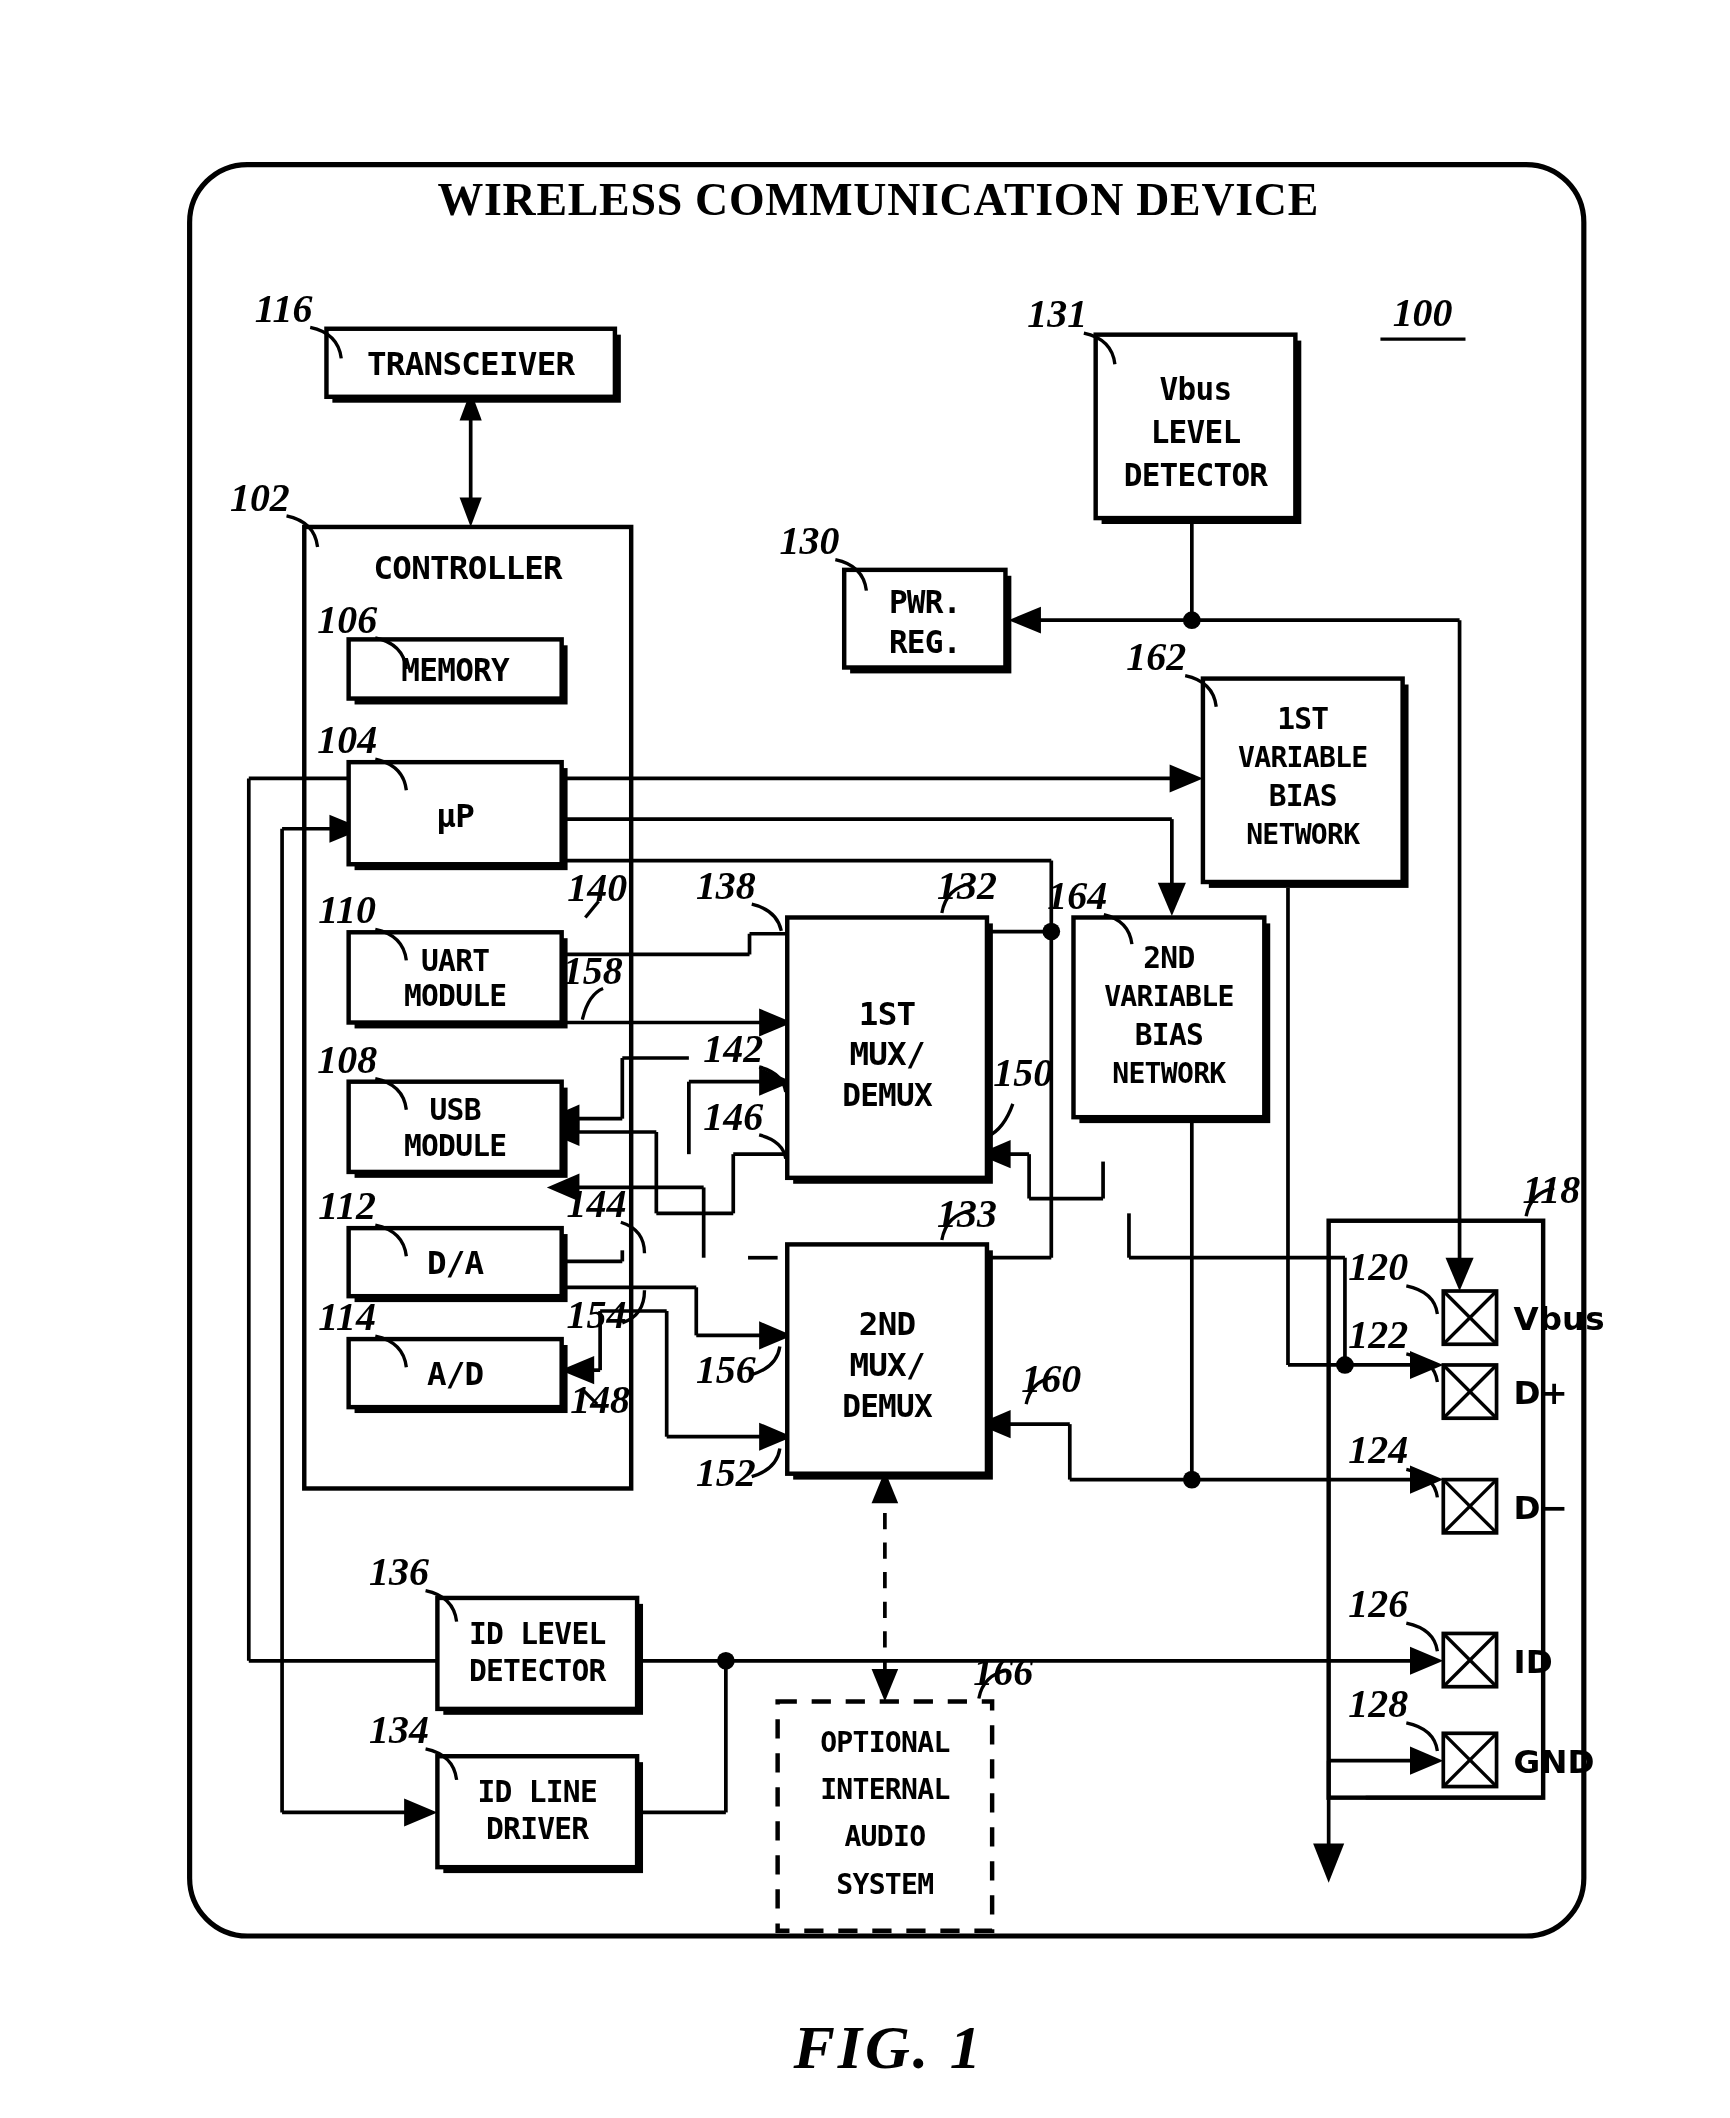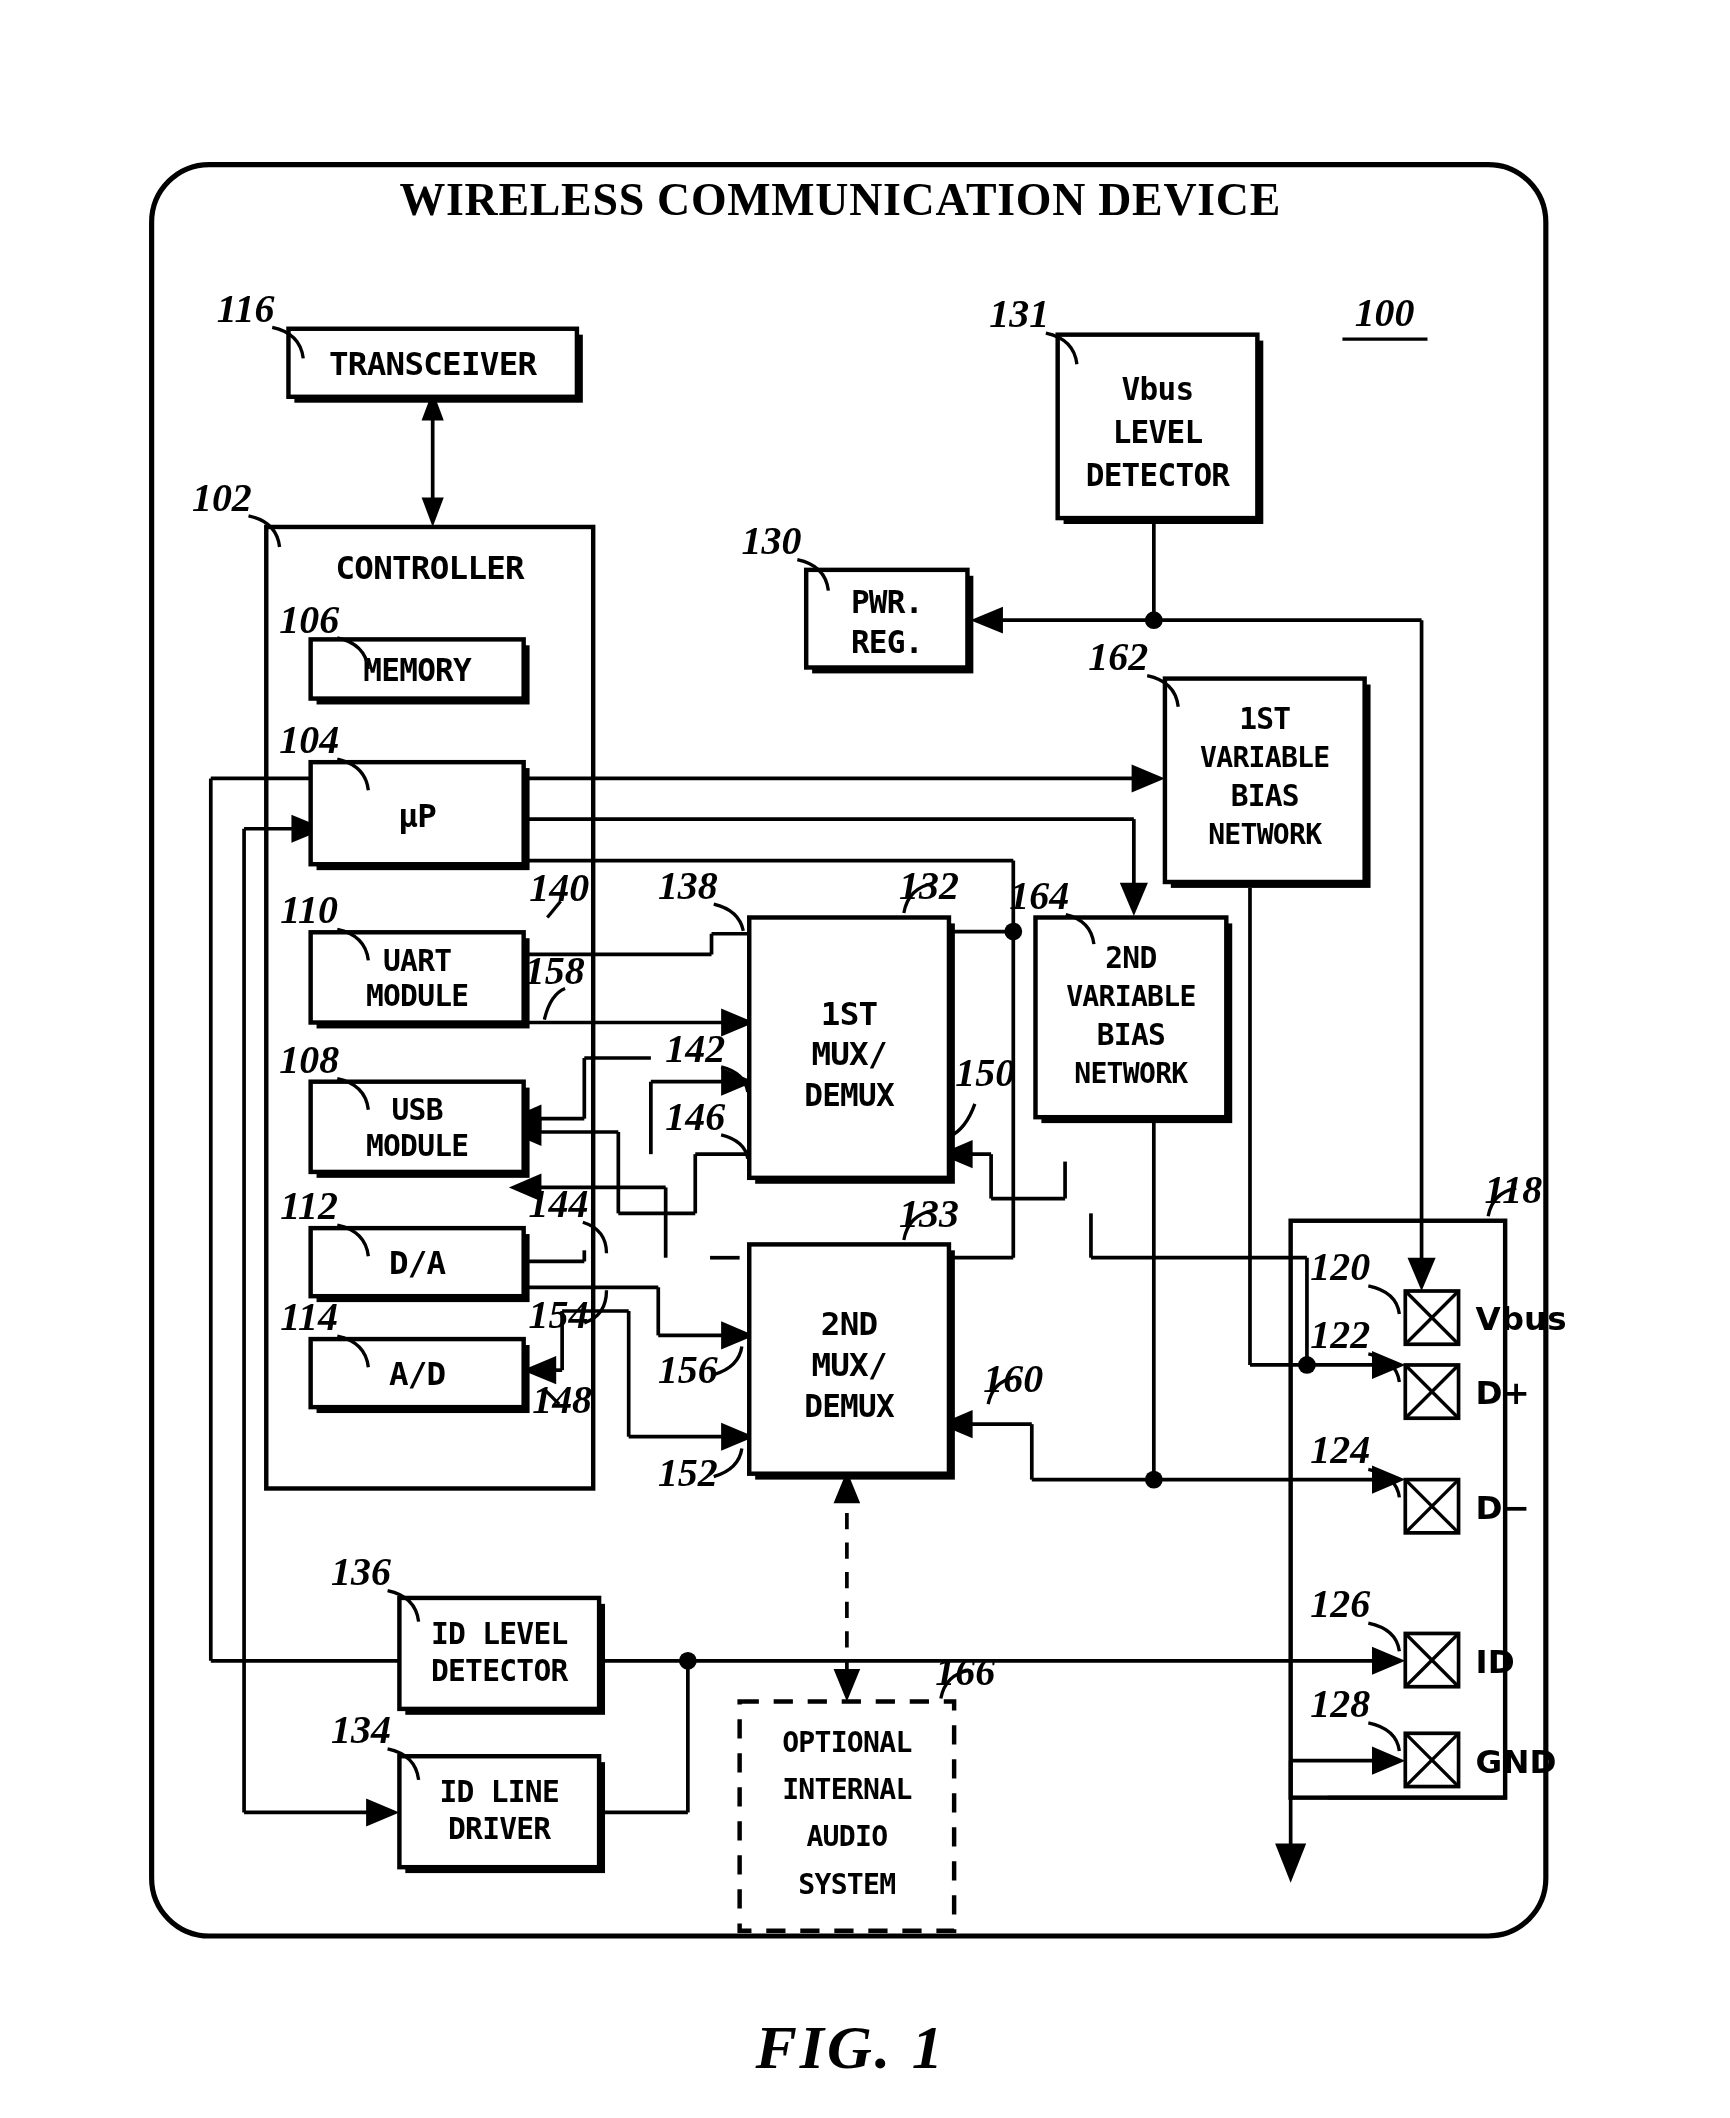--- a/index.html
+++ b/index.html
@@ -1,21 +1,21 @@
 <!DOCTYPE html>
 <html style="font-size:12px"><head>
 <meta charset="utf-8">
 <title>FIG. 1 — Wireless Communication Device</title>
 <style>
   html,body{margin:0;padding:0;background:#fff;}
   body{
     font-family:"Liberation Sans", sans-serif;
     width:1730px;height:2119px;position:relative;overflow:hidden;
   }
-  #root{position:absolute;inset:0;}
+  #root{position:absolute;inset:0;margin-left:38px;}
   svg#sheet{position:absolute;left:0;top:0;width:1730px;height:2119px;display:block;}
 
   
   .blk-label{
     font-family:"DejaVu Sans Mono", monospace;
     font-weight:700;
     fill:#000;
     text-anchor:middle;
     letter-spacing:-1px;
   }

